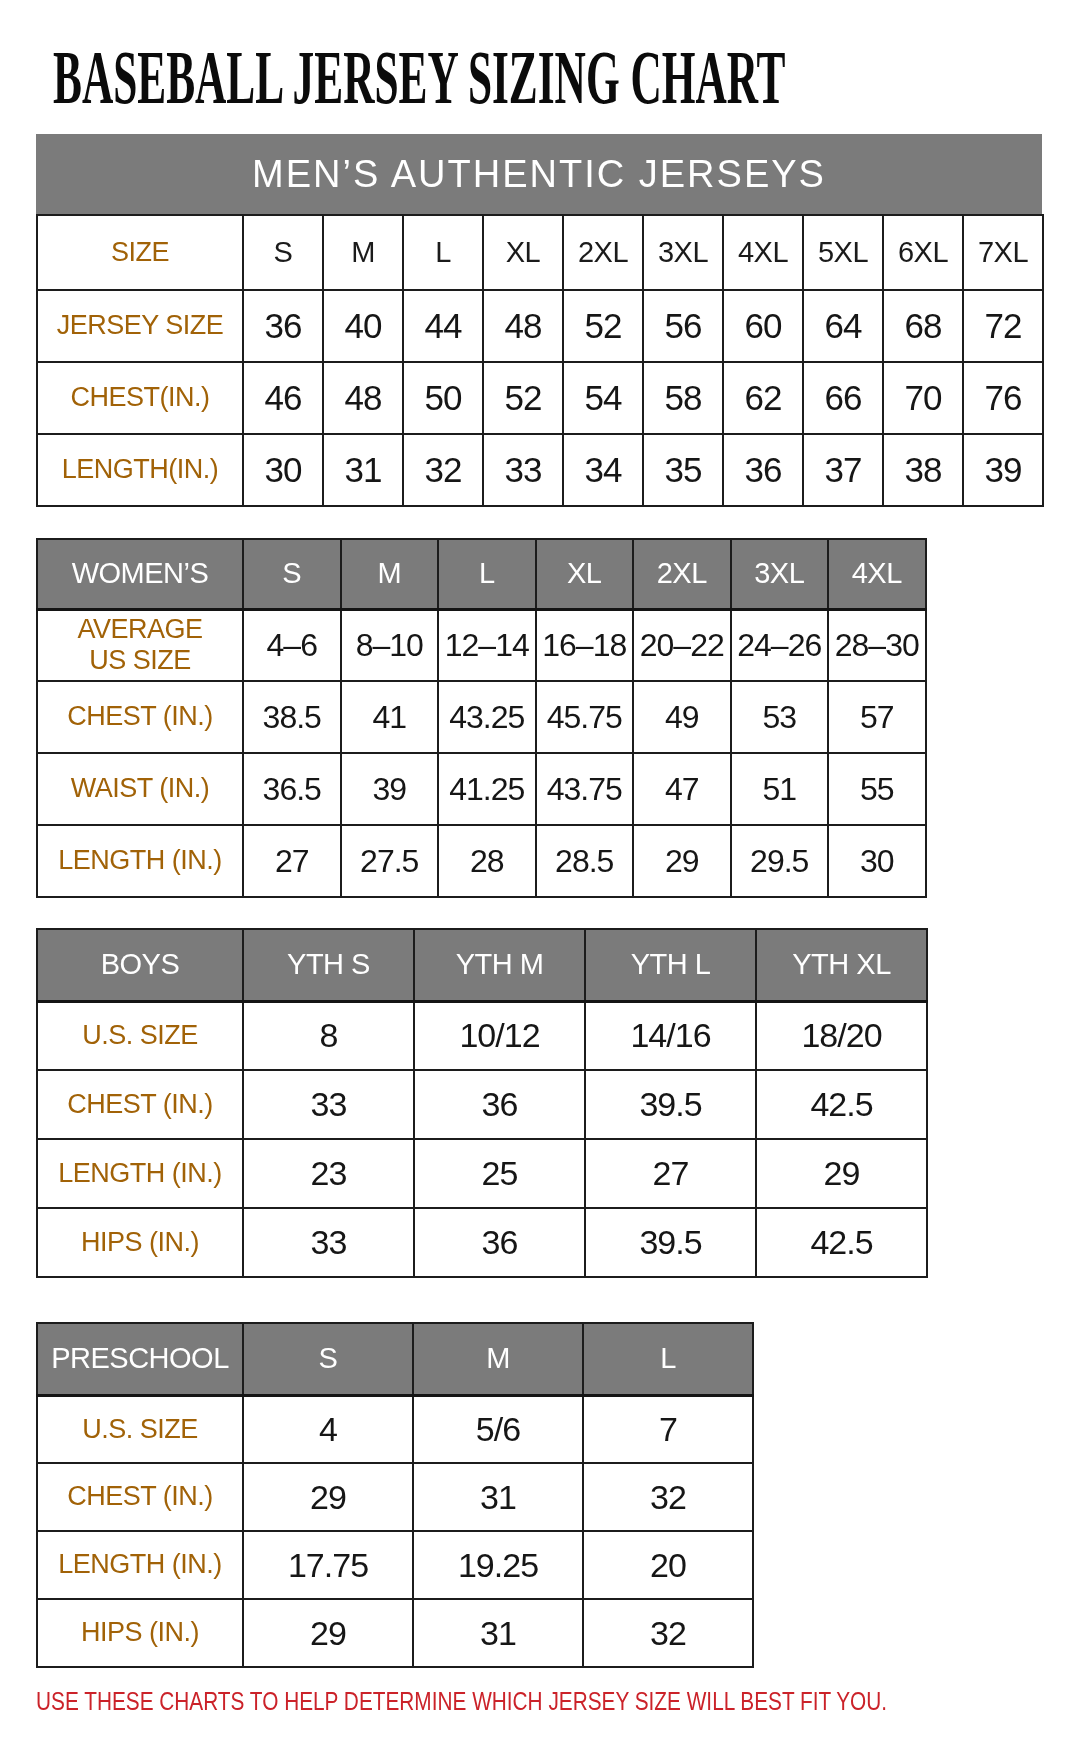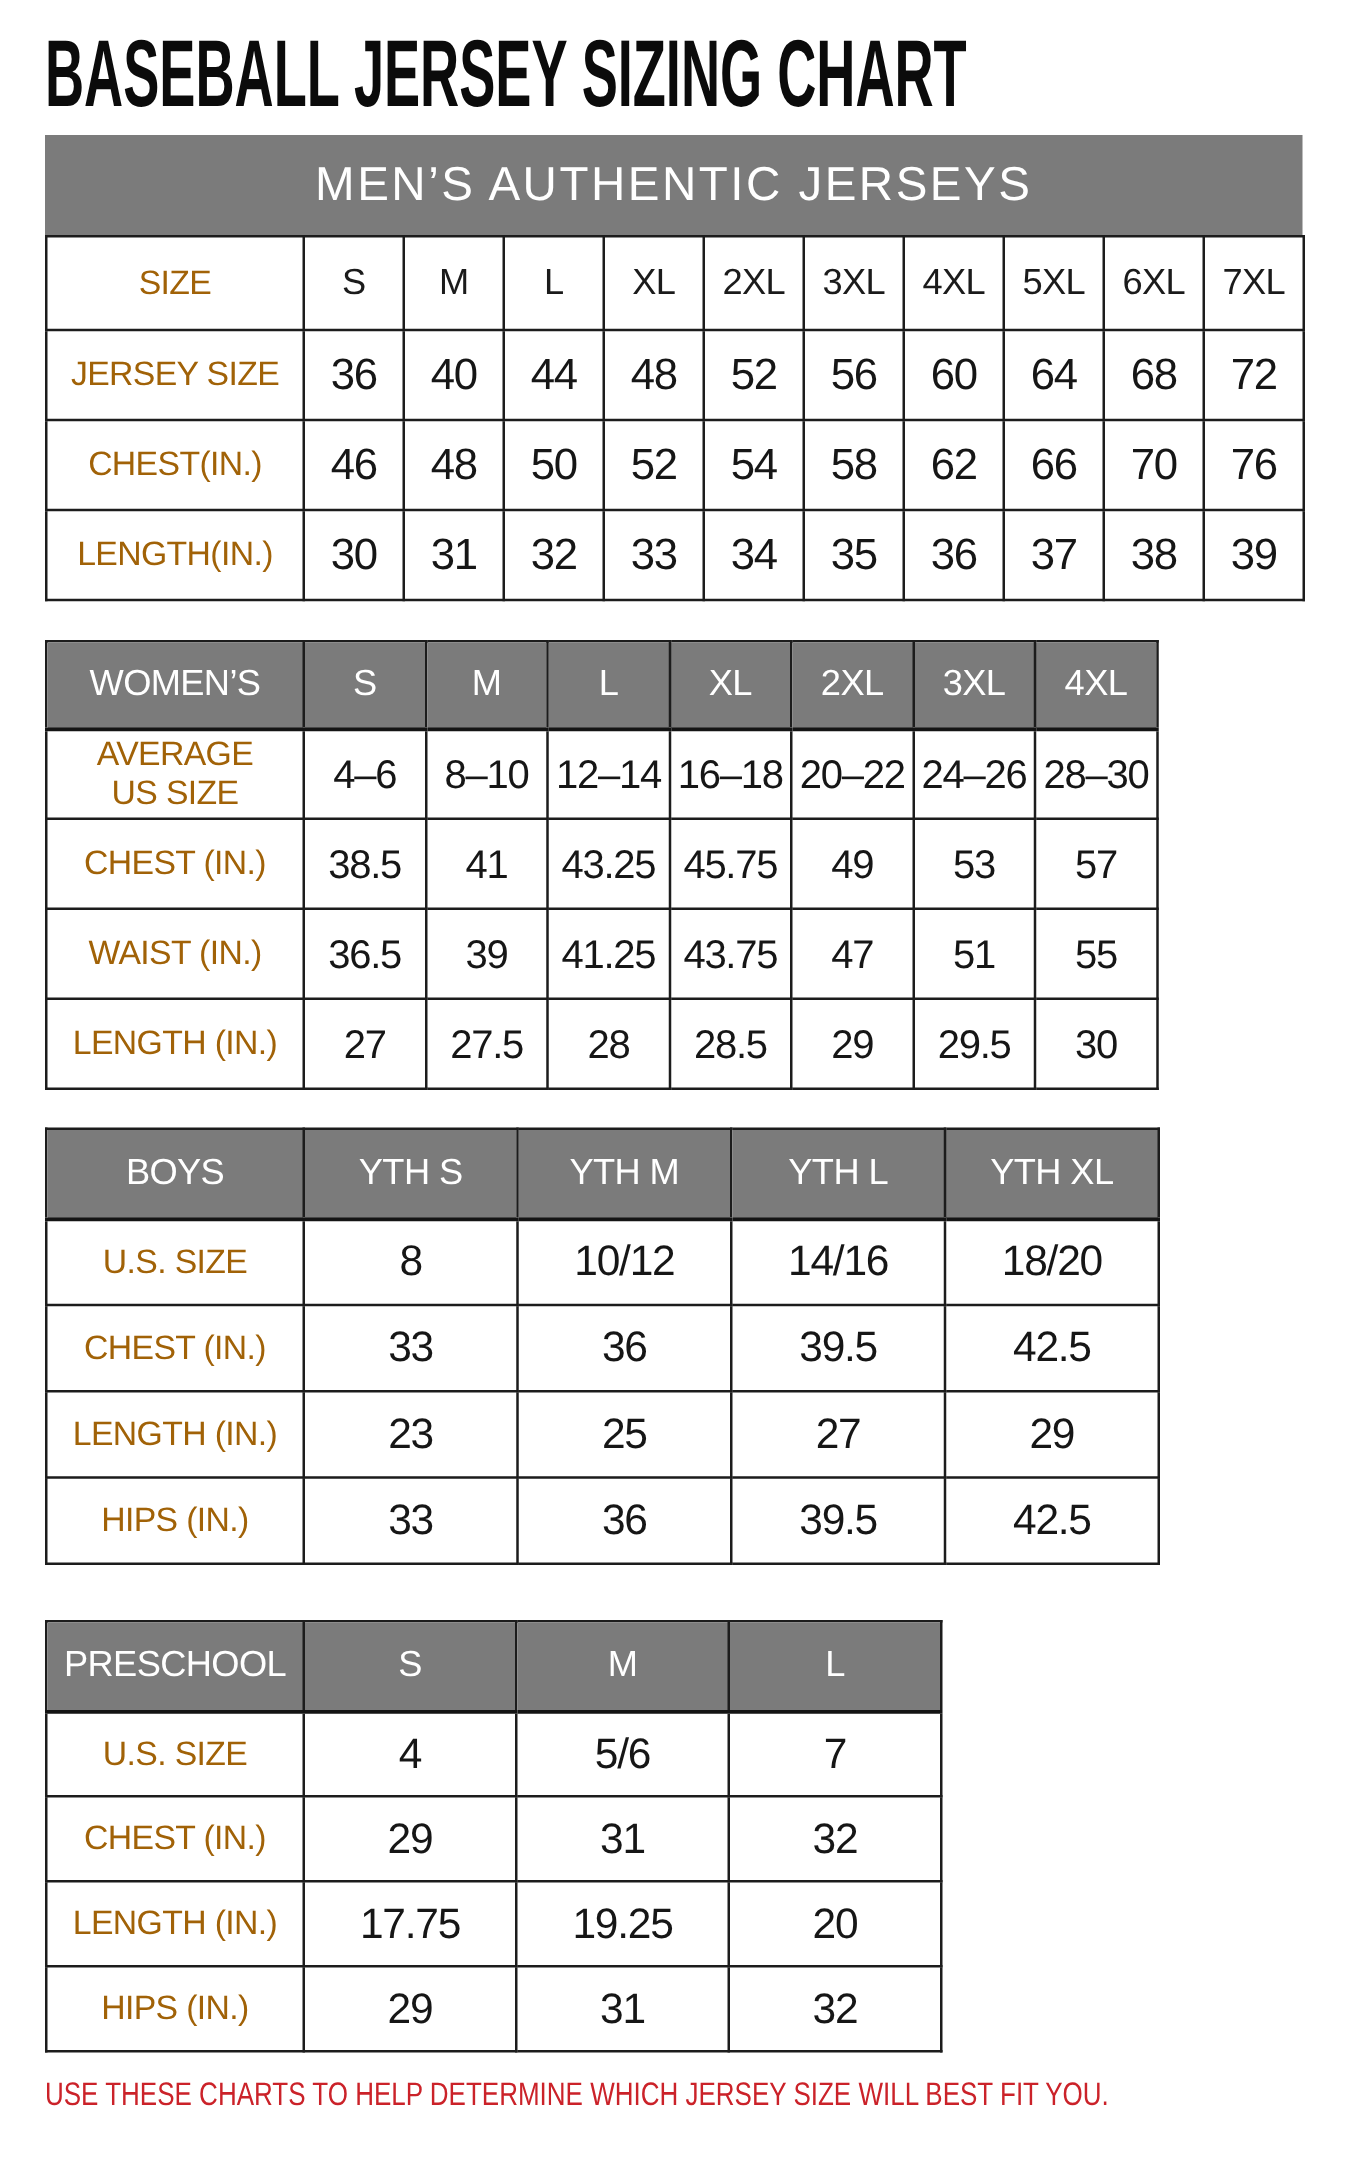--- a/index.html
+++ b/index.html
@@ -2,21 +2,21 @@
 <html><head>
 <meta charset="utf-8">
 <style>
   html,body{margin:0;padding:0;}
   body{
     width:1077px;height:1743px;background:#ffffff;overflow:hidden;
     font-family:"Liberation Sans", sans-serif;color:#1b1b1b;
   }
   .page{padding:22px 0 0 36px;}
 
-  h1{margin:0;height:78px;}
+  h1{margin:17px;height:78px;font-family:Liberation Serif, serif;}
   .title-text{
     display:inline-block;white-space:nowrap;
     font-size:76px;line-height:76px;font-weight:bold;color:#0b0b0b;
     transform:scaleX(0.57);transform-origin:0 0;
   }
 
   .note{margin-top:2px;height:58px;}
   .note-inner{display:inline-block;transform:scaleX(0.90);transform-origin:0 0;}
   .note-line{font-size:25px;line-height:29px;white-space:nowrap;color:#cb2229;}
 

